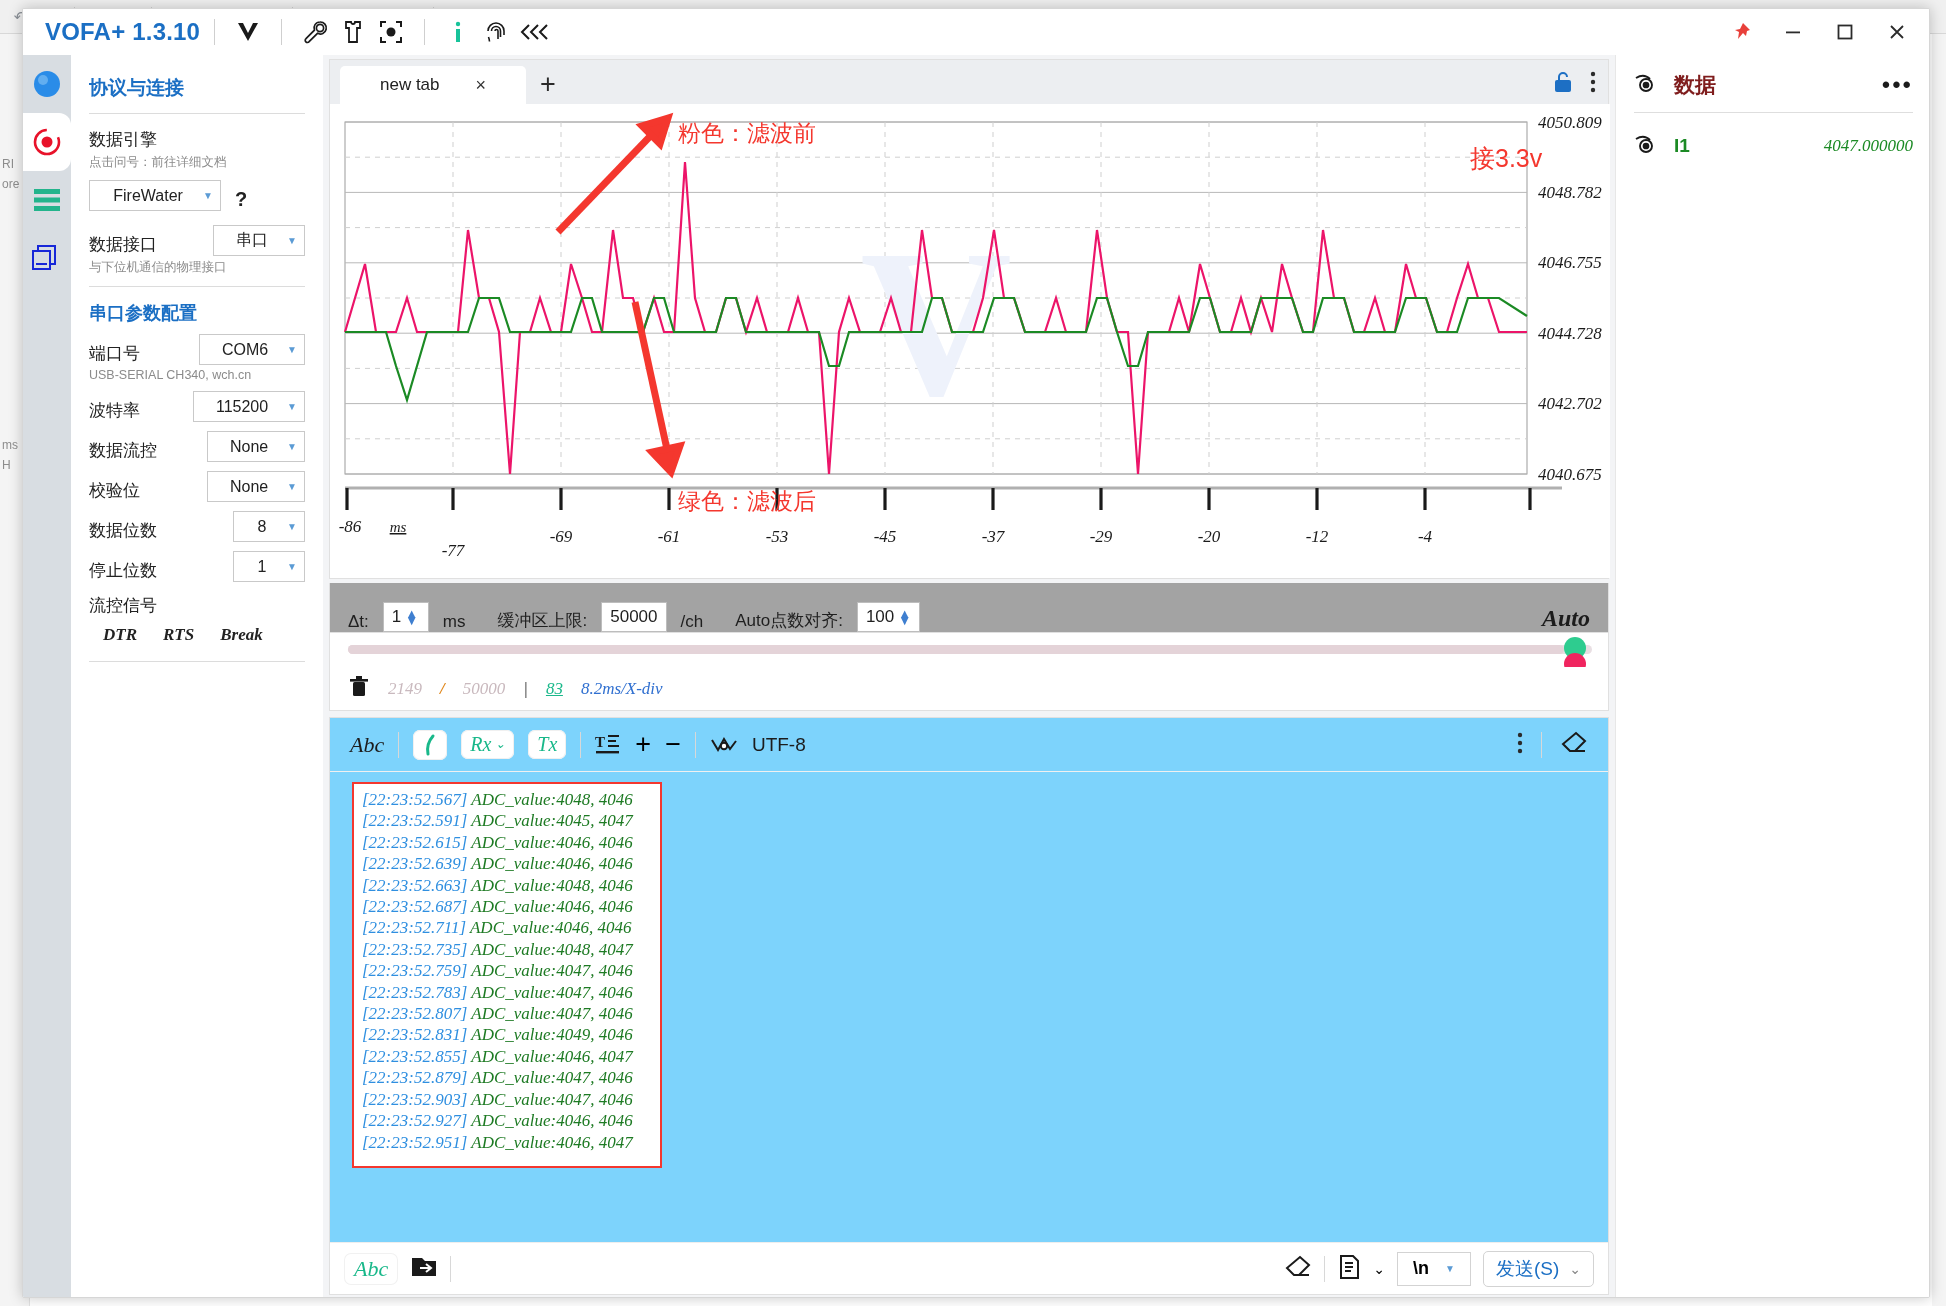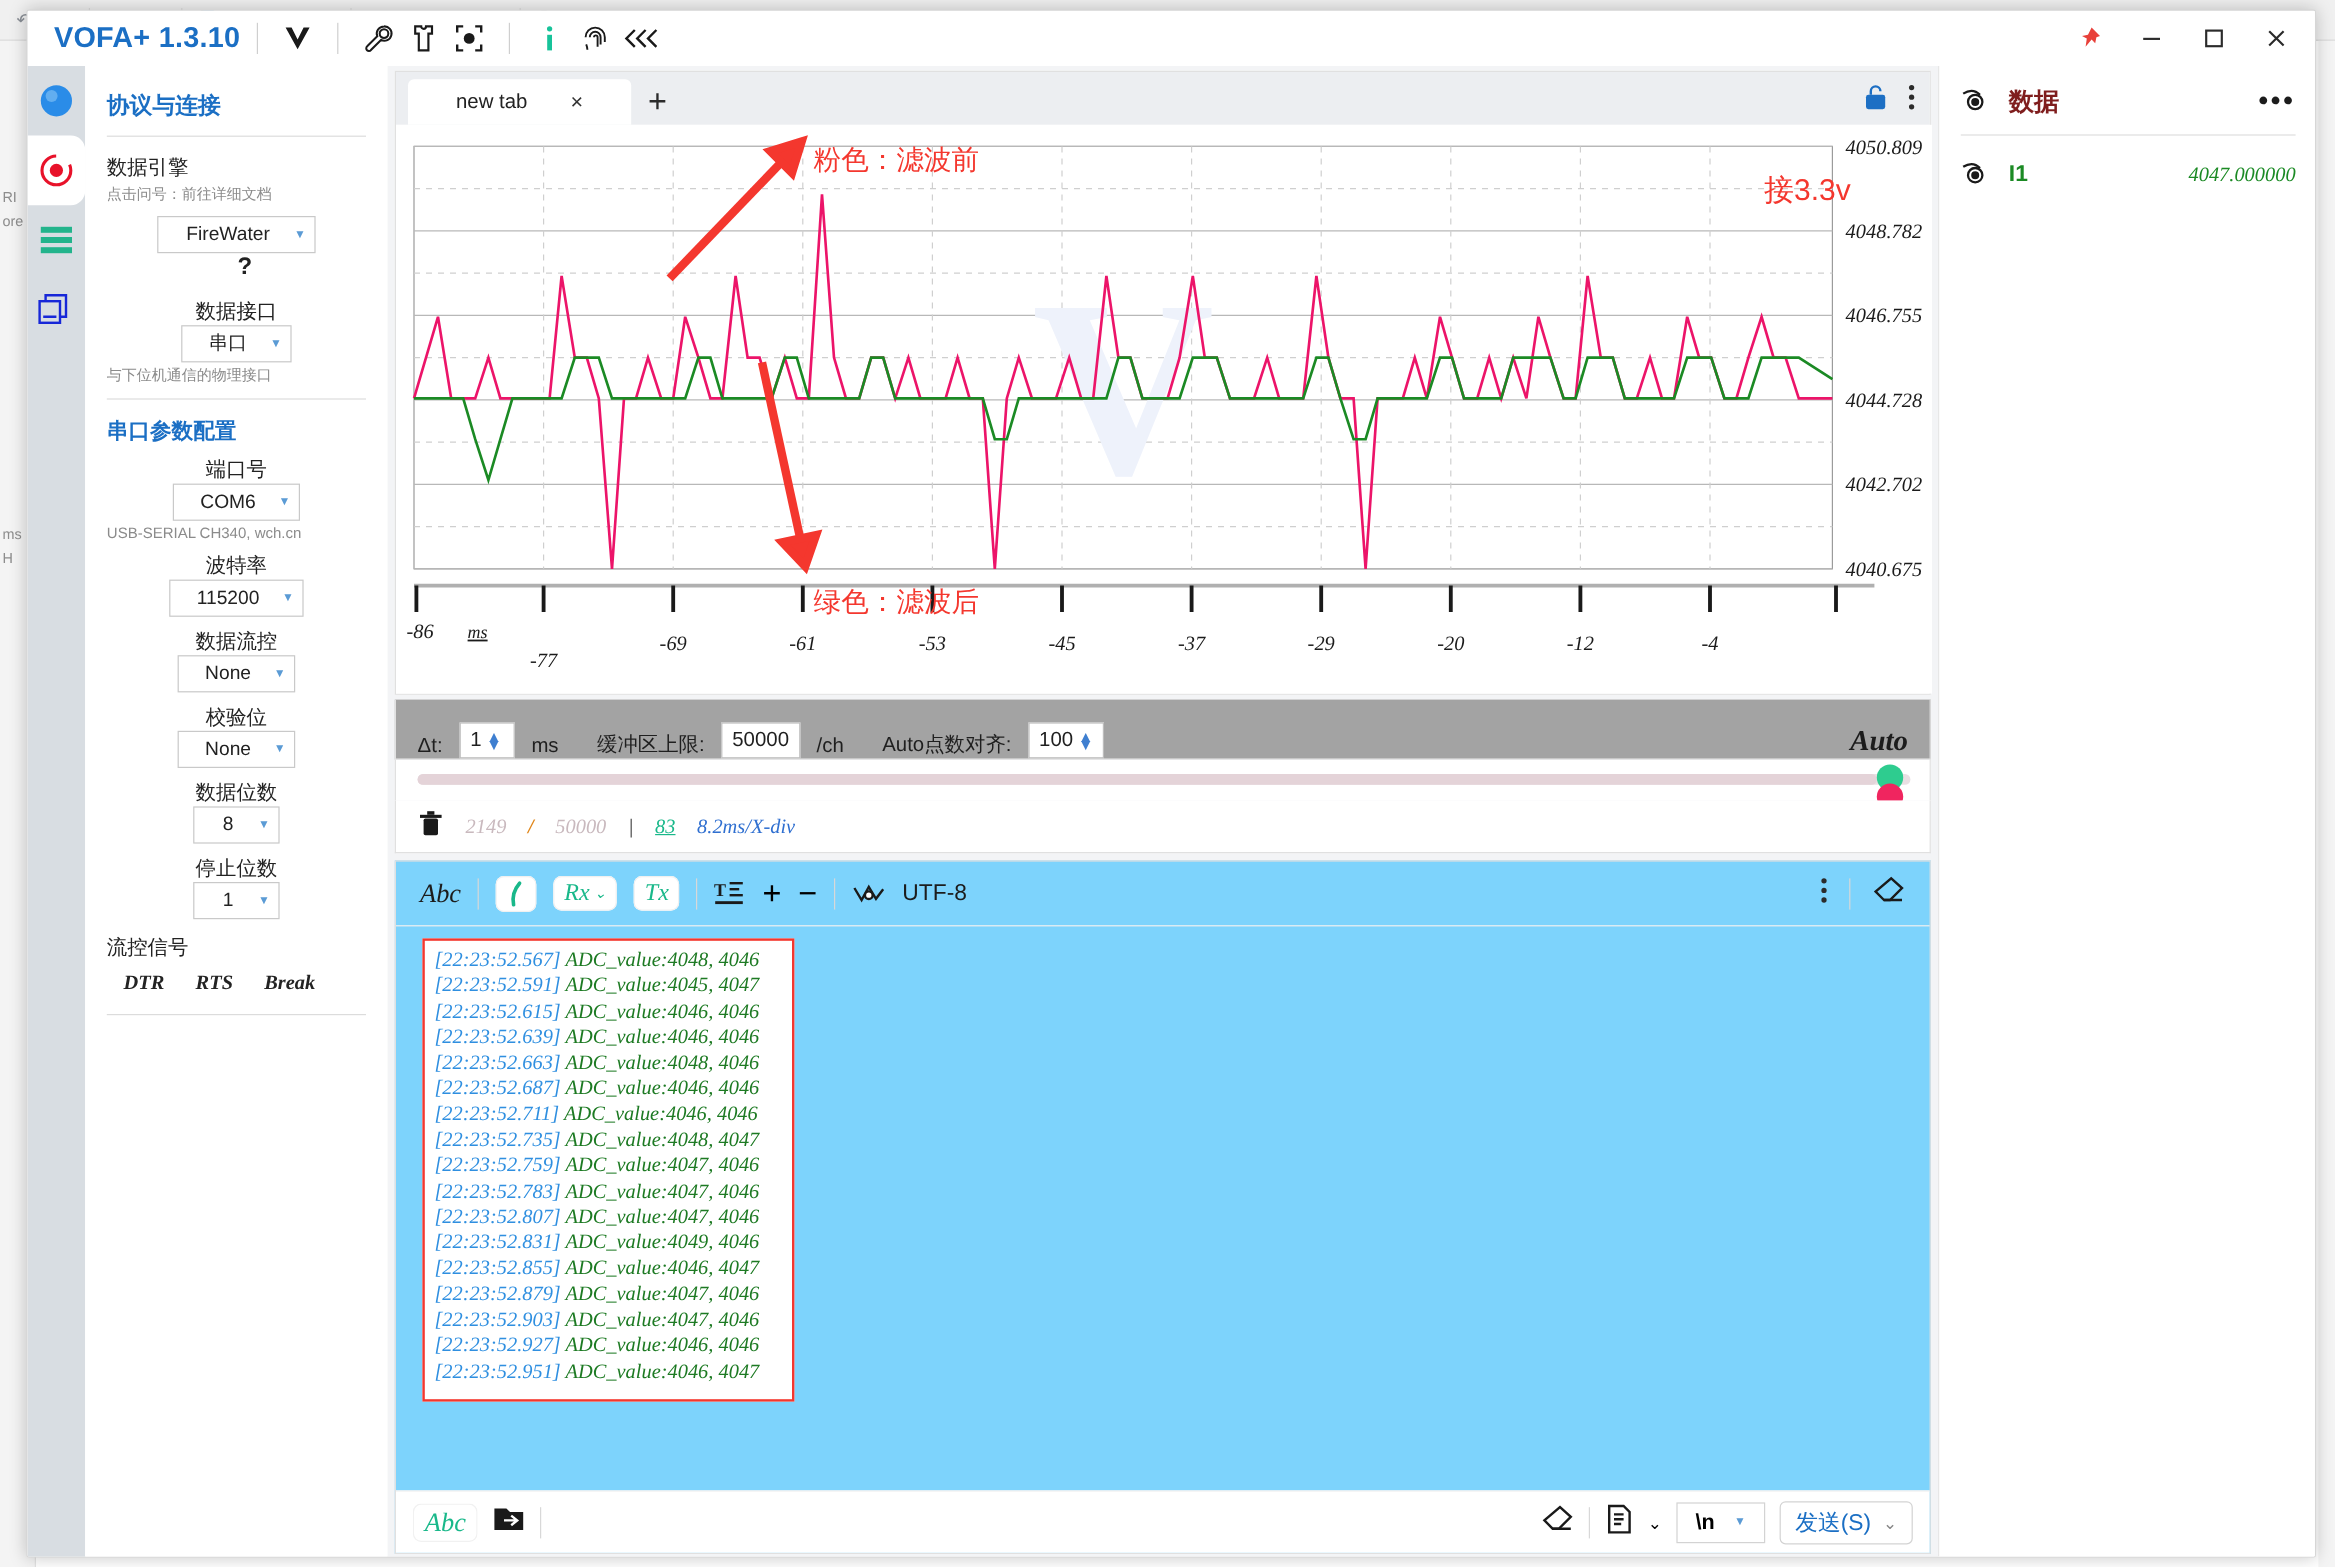--- a/index.html
+++ b/index.html
@@ -55,21 +55,21 @@
                cursor:pointer; position:relative; }
   .rail-item.active { background:#ffffff; border-radius:0 12px 12px 0; }
 
   
   .sidebar { position:absolute; left:48px; top:46px; width:252px; height:1244px;
              background:#ffffff; padding:16px 18px 0 18px; overflow:hidden; }
   .side-title { font-size:19px; font-weight:bold; color:#1b6fc4; margin:4px 0 12px 0; }
   .hr { height:1px; background:#dcdcdc; margin:10px 0 14px 0; }
   .grp-label { font-size:17px; color:#222; font-weight:500; }
   .hint { font-size:12.5px; color:#8b8b8b; margin-top:3px; }
-  .row { display:flex; align-items:center; justify-content:space-between; margin-top:9px;flex-direction:column; }
+  .row { display:flex; align-items:flex-end; justify-content:space-between; margin-top:9px; }
   .sel { border:1px solid #c9c9c9; background:#fff; height:31px; min-width:72px;
          display:flex; align-items:center; justify-content:space-between; padding:0 7px 0 9px;
          font-size:16px; color:#222; cursor:pointer; }
   .sel .cap { flex:1; text-align:center; }
   .caret { color:#5b9bd5; font-size:10px; margin-left:6px; }
   .qmark { font-size:20px; font-weight:bold; color:#222; margin-left:14px; cursor:pointer; }
   .underline-val { }
   .flowrow { display:flex; gap:26px; margin:8px 0 0 14px; }
   .flowbtn { font-size:17px; font-style:italic; font-weight:bold; color:#232323; cursor:pointer;
              font-family:"Liberation Serif", serif; }

